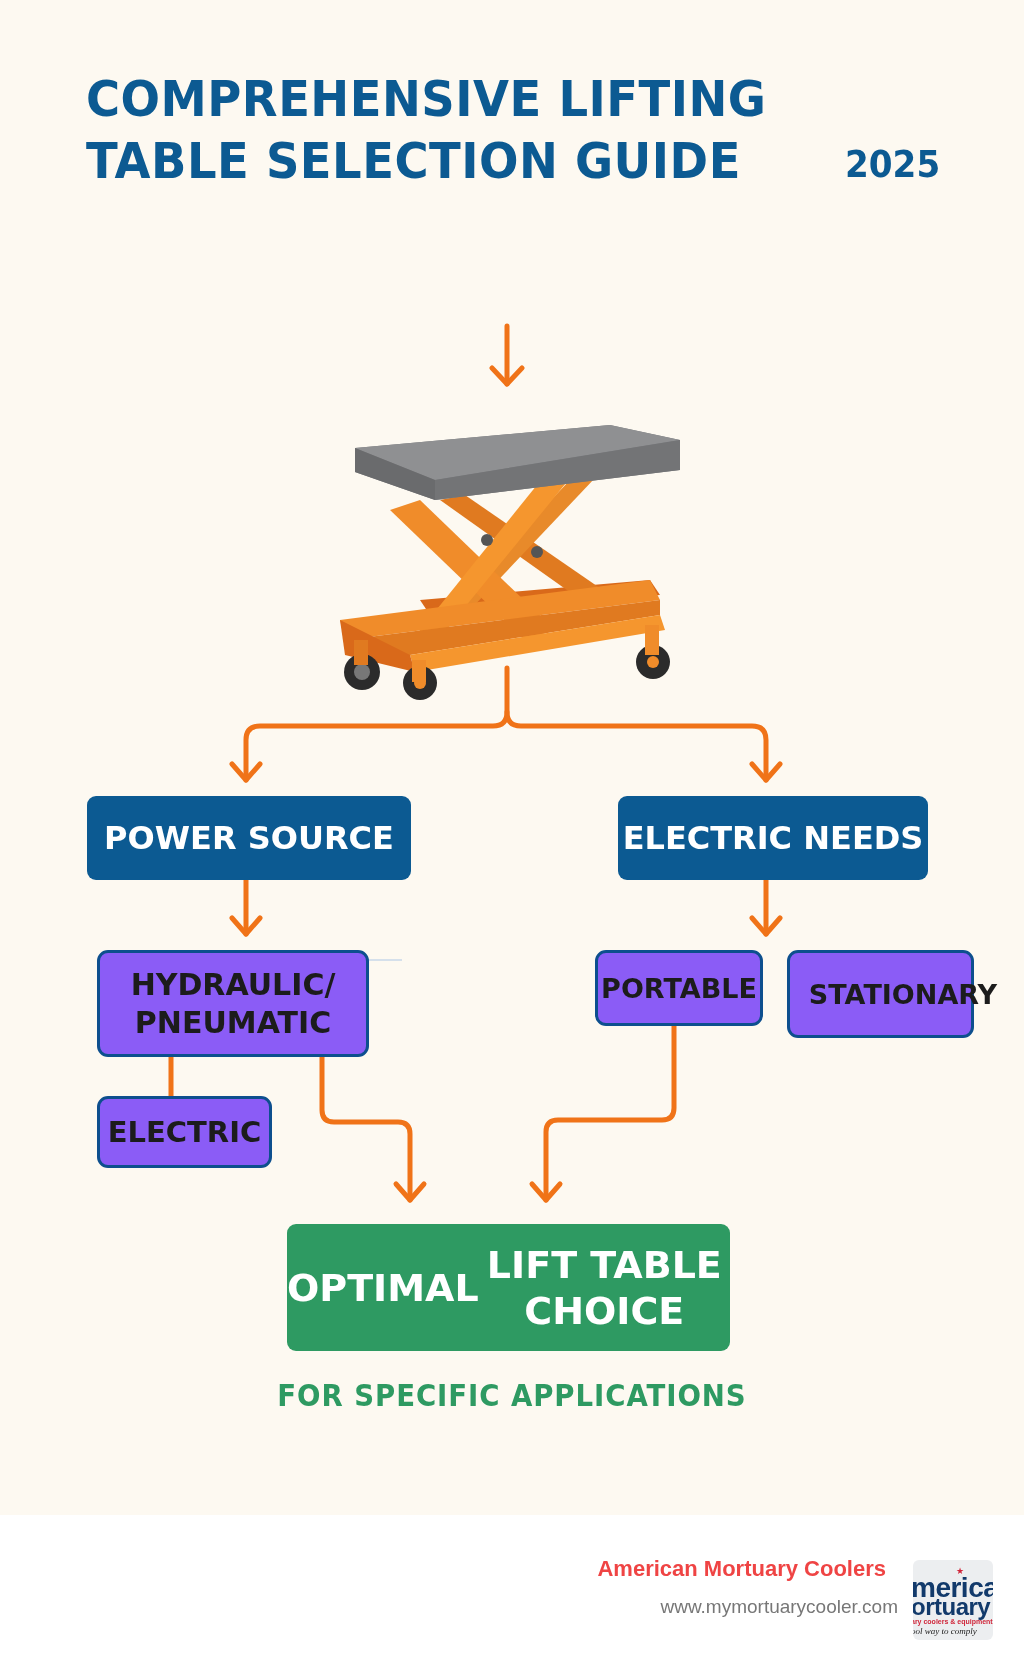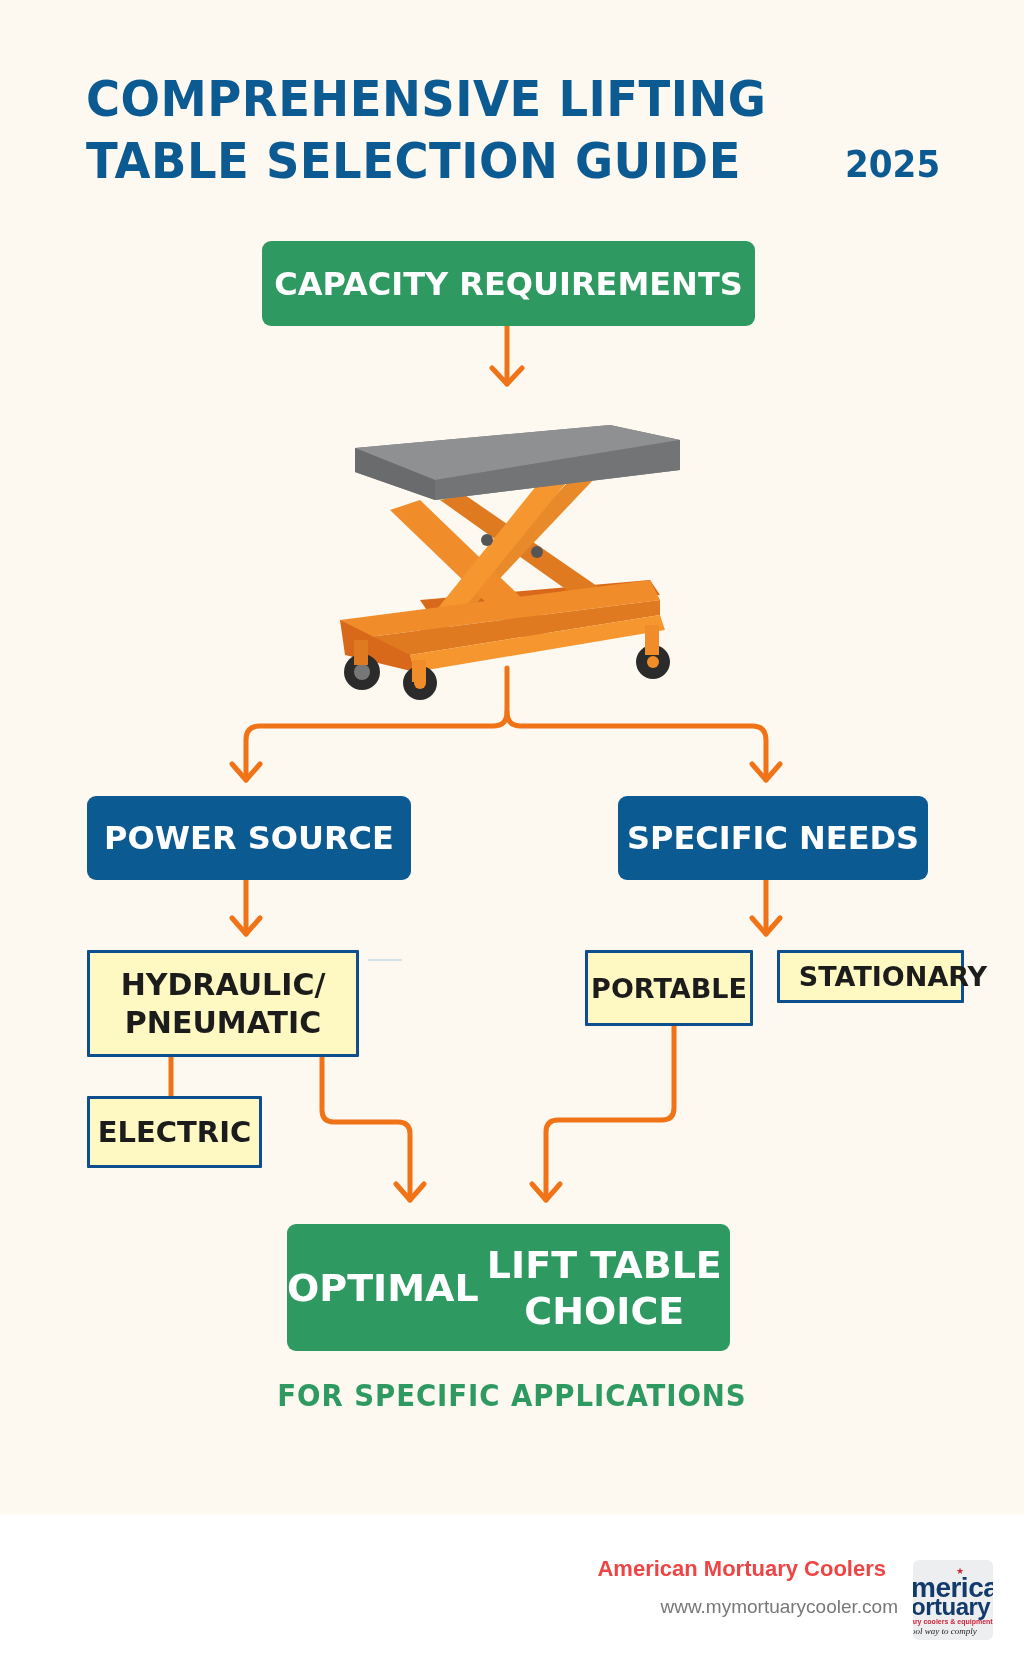--- a/index.html
+++ b/index.html
@@ -7,27 +7,27 @@
     body { position: relative; font-family: "Liberation Sans", sans-serif; overflow: hidden; }
     .canvas { position: absolute; left: 0; top: 0; width: 1024px; height: 1515px; background: #fdf9f1; }
     .title { position: absolute; left: 86px; top: 68px; color: #0c5a92; font-family: "DejaVu Sans", sans-serif;
              font-weight: bold; font-size: 50px; line-height: 62px; letter-spacing: 0.5px; transform: scaleX(0.93); transform-origin: left top; }
     .year { position: absolute; left: 845px; top: 142px; color: #0c5a92; font-family: "DejaVu Sans", sans-serif;
             font-weight: bold; font-size: 38px; transform: scaleX(0.9); transform-origin: left top; }
     .box { position: absolute; display: flex; align-items: center; justify-content: center; text-align: center;
            font-family: "DejaVu Sans", sans-serif; font-weight: bold; }
     .green { background: #2e9a62; color: #ffffff; border-radius: 9px; }
     .blue { background: #0c5a92; color: #ffffff; border-radius: 9px; }
-    .outline { background: #fef9c3; color: #1c1c1c; border: 3px solid #0d4f8e; border-radius: 1px; }
+    .outline { background: #8b5cf6; color: #1c1c1c; border: 3px solid #0d4f8e; border-radius: 11px; margin-left: 10px; }
     .capacity { left: 262px; top: 241px; width: 493px; height: 85px; font-size: 32px; }
     .power { left: 87px; top: 796px; width: 324px; height: 84px; font-size: 32px; }
     .mobility { left: 618px; top: 796px; width: 310px; height: 84px; font-size: 32px; }
     .hydraulic { left: 87px; top: 950px; width: 272px; height: 107px; font-size: 30px; line-height: 38px; }
     .portable { left: 585px; top: 950px; width: 168px; height: 76px; font-size: 27px; }
-    .stationary { left: 777px; top: 950px; width: 187px; height: 53px; font-size: 27px; padding-left: 45px; }
+    .stationary { left: 777px; top: 950px; width: 187px; height: 88px; font-size: 27px; padding-left: 45px; }
     .electric { left: 87px; top: 1096px; width: 175px; height: 72px; font-size: 29px; }
     .optimal { left: 287px; top: 1224px; width: 443px; height: 127px; font-size: 38px; line-height: 46px; flex-direction: row; }
     .subtitle { position: absolute; left: 0; width: 1024px; top: 1378px; text-align: center; color: #2e9a62;
                 font-family: "DejaVu Sans", sans-serif; font-weight: bold; font-size: 30px; letter-spacing: 1px; transform: scaleX(0.92); }
     svg.connectors { position: absolute; left: 0; top: 0; width: 1024px; height: 1515px; pointer-events: none; }
     .footer-brand { position: absolute; right: 138px; top: 1556px; font-weight: bold; font-size: 22px; color: #ef4444; text-align: right; }
     .footer-url { position: absolute; right: 126px; top: 1596px; font-size: 19px; color: #777777; text-align: right; }
     .logo { position: absolute; left: 913px; top: 1560px; width: 80px; height: 80px; background: #eceef0; border-radius: 6px; overflow: hidden; }
     .logo .l1 { position: absolute; left: -2px; top: 12px; font-weight: bold; font-size: 28px; color: #123a6b; letter-spacing: -0.5px; white-space: nowrap; }
     .logo .l2 { position: absolute; left: -2px; top: 33px; font-weight: bold; font-size: 24px; color: #123a6b; letter-spacing: -0.5px; white-space: nowrap; }
@@ -68,21 +68,20 @@
 
       <path d="M 322 1057 L 322 1110 Q 322 1122 334 1122 L 398 1122 Q 410 1122 410 1134 L 410 1200"></path>
       <path d="M 396 1184 L 410 1200 L 424 1184"></path>
 
       <path d="M 674 1026 L 674 1108 Q 674 1120 662 1120 L 558 1120 Q 546 1120 546 1132 L 546 1200"></path>
       <path d="M 532 1184 L 546 1200 L 560 1184"></path>
     </g>
     <line x1="368" y1="960" x2="402" y2="960" stroke="#c7d7e8" stroke-width="1.5"></line>
   </svg>
 
-  <div class="box green capacity">CAPACITY REQUIREMENTS</div>
 
   <svg style="position:absolute;left:320px;top:400px;width:380px;height:300px;" viewBox="0 0 380 300">
 
     <polygon points="100,200 330,180 340,195 110,215" fill="#d9691a"></polygon>
 
     <polygon points="120,100 145,95 290,195 268,205" fill="#e07a20"></polygon>
     <polygon points="250,80 275,78 150,210 125,212" fill="#e88a2a"></polygon>
 
     <polygon points="70,110 100,100 235,230 205,240" fill="#f08c2a"></polygon>
     <polygon points="225,75 255,72 110,250 80,255" fill="#f5962e"></polygon>
@@ -106,21 +105,21 @@
     <circle cx="100" cy="283" r="6" fill="#f08c2a"></circle>
     <circle cx="333" cy="262" r="17" fill="#2b2b2b"></circle>
     <circle cx="333" cy="262" r="6" fill="#f08c2a"></circle>
 
     <rect x="92" y="260" width="14" height="22" fill="#f08c2a"></rect>
     <rect x="325" y="225" width="14" height="30" fill="#f08c2a"></rect>
     <rect x="34" y="240" width="14" height="25" fill="#e07a20"></rect>
   </svg>
 
   <div class="box blue power">POWER SOURCE</div>
-  <div class="box blue mobility">SPECIFIC NEEDS</div>
+  <div class="box blue mobility">ELECTRIC NEEDS</div>
 
   <div class="box outline hydraulic" style="flex-direction:column;">
     <span>HYDRAULIC/</span>
     <span>PNEUMATIC</span>
   </div>
   <div class="box outline portable">PORTABLE</div>
   <div class="box outline stationary">STATIONARY</div>
   <div class="box outline electric">ELECTRIC</div>
 
   <div class="box green optimal">

